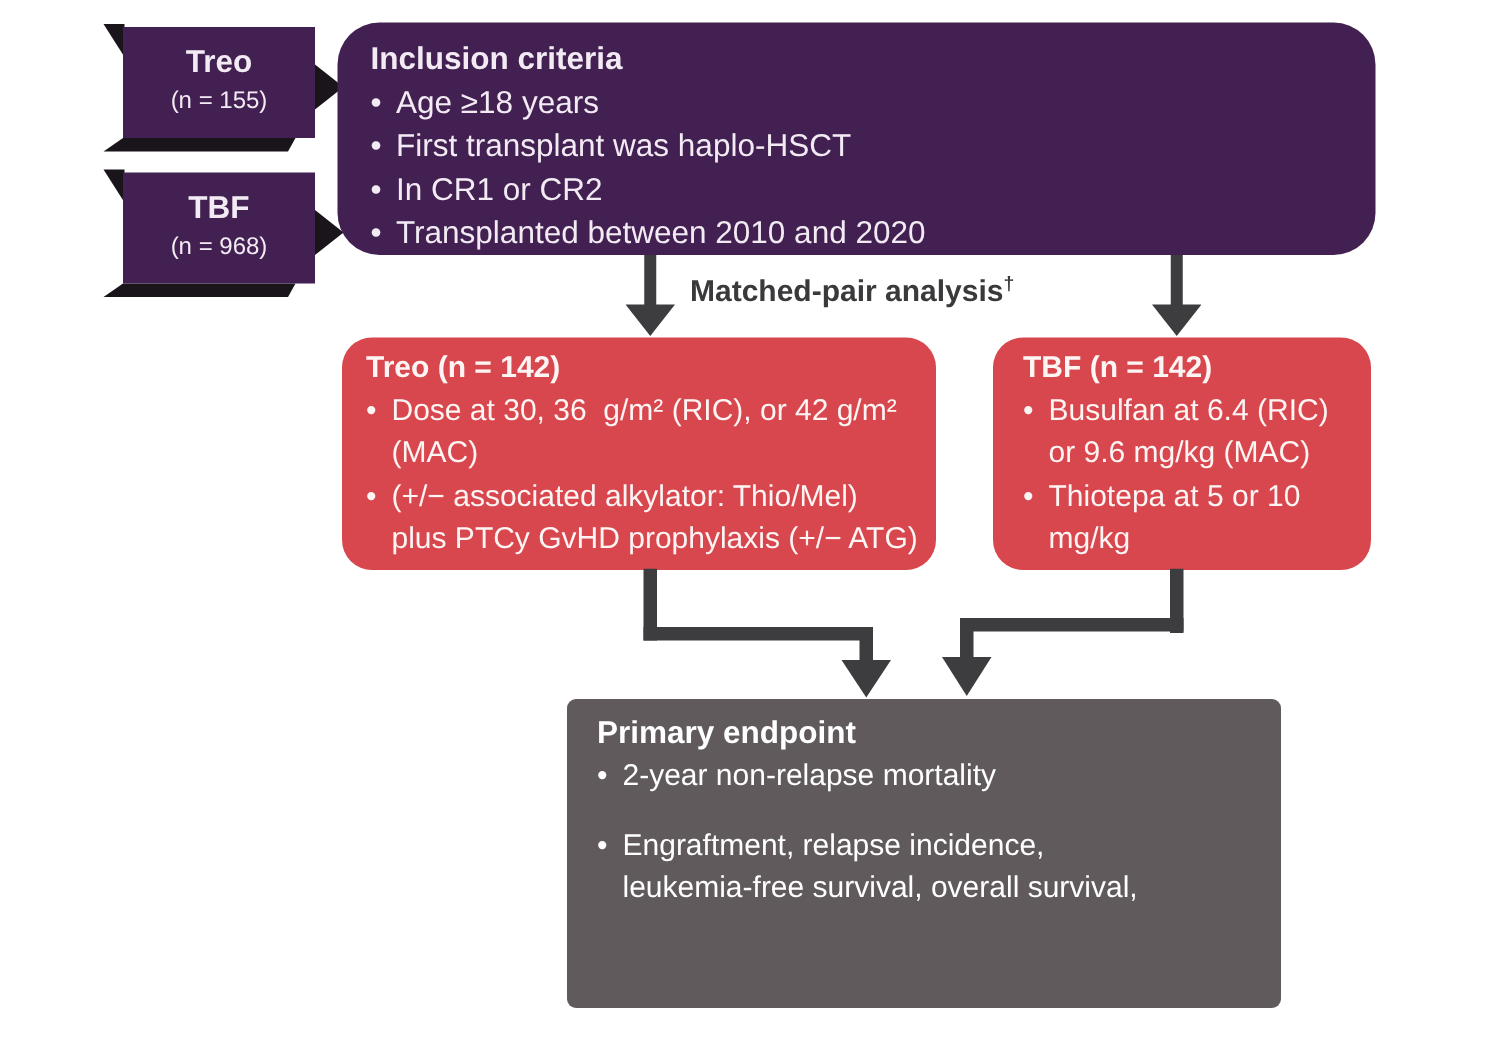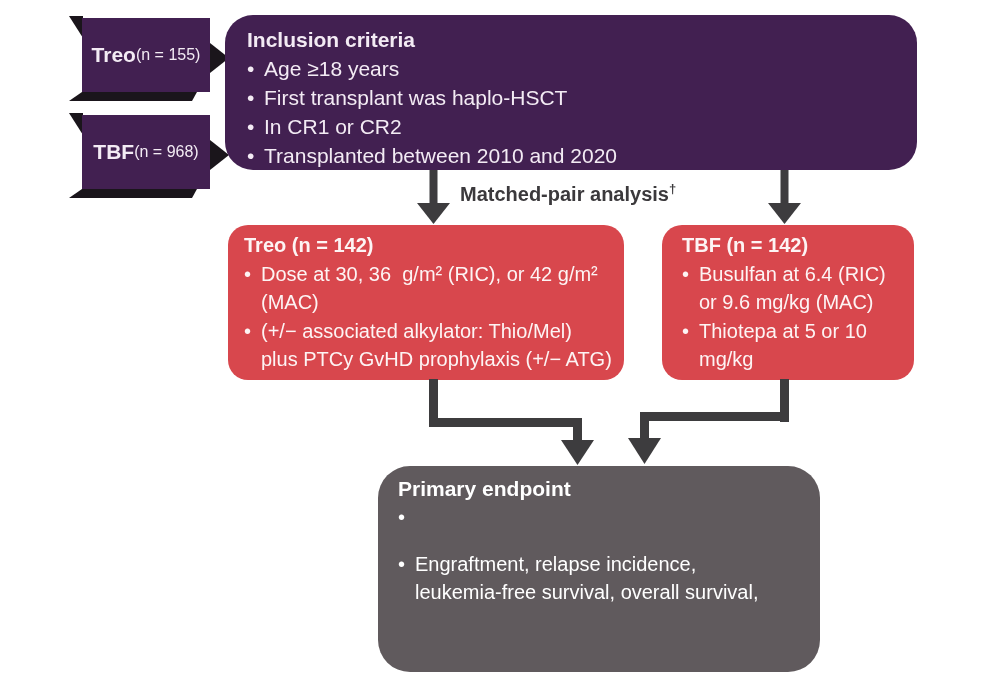--- a/index.html
+++ b/index.html
@@ -13,40 +13,40 @@
     background:var(--background,#ffffff);
     overflow:hidden;
   }
   
   .banner{position:absolute;width:165px;height:92px;}
   .banner svg{position:absolute;left:0;top:0;}
   .rb{fill:var(--ribbon-black,#1a151b);}
   .rp{fill:var(--purple,#422051);}
   .banner-text{
     position:absolute;left:16px;top:6px;width:128px;height:74px;
-    display:flex;flex-direction:row;align-items:center;justify-content:center;
+    display:flex;flex-direction:column;align-items:center;justify-content:center;
     color:var(--purple-text,#f3ebf4);line-height:26px;
   }
   .banner-name{font-size:21px;font-weight:700;}
   .banner-count{font-size:16px;}
   
   .box{position:absolute;box-sizing:border-box;color:#ffffff;}
   .purple-box{
     left:225px;top:15px;width:692px;height:155px;border-radius:28px;
     background:var(--purple,#422051);color:var(--purple-text,#f3ebf4);
     padding:10px 22px 0 22px;font-size:21px;line-height:29px;
   }
   .red-box{
     background:var(--red,#d8474d);border-radius:20px;
     padding:6px 16px 0 16px;font-size:20px;line-height:28.5px;color:#fdf4f4;
   }
   .red-box-left{left:228px;top:225px;width:396px;height:155px;}
   .red-box-right{left:662px;top:225px;width:252px;height:155px;padding-left:20px;}
   .gray-box{
-    left:378px;top:466px;width:442px;height:206px;border-radius:32px;
+    left:378px;top:466px;width:476px;height:206px;border-radius:6px;
     background:var(--gray,#605a5d);
     padding:9px 20px 0 20px;font-size:20px;line-height:28px;color:#ffffff;
   }
   .box-title{font-weight:700;}
   .gray-box .box-title{font-size:21px;}
   .line{display:flex;}
   .line .bul{width:17px;flex:0 0 17px;}
   .line.cont{padding-left:17px;}
   .line .txt{white-space:pre;}
   .gap{height:19px;}
@@ -172,20 +172,21 @@
     <rect class="ar" x="152" y="0" width="9" height="43"></rect>
     <rect class="ar" x="12" y="33" width="149" height="9"></rect>
     <rect class="ar" x="12" y="33" width="9" height="28"></rect>
     <polygon class="ar" points="0,59 33,59 16.5,85"></polygon>
   </svg>
 
   <div class="box gray-box">
     <div class="box-title">Primary endpoint</div>
     <div class="line">
         <span class="bul">•</span>
+        <span class="txt">2-year non-relapse mortality</span>
       </div>
     <div class="gap"></div>
     <div class="line">
         <span class="bul">•</span>
         <span class="txt">Engraftment, relapse incidence,</span>
       </div>
     <div class="line cont">
         <span class="txt">leukemia-free survival, overall survival,</span>
       </div>
   </div>

